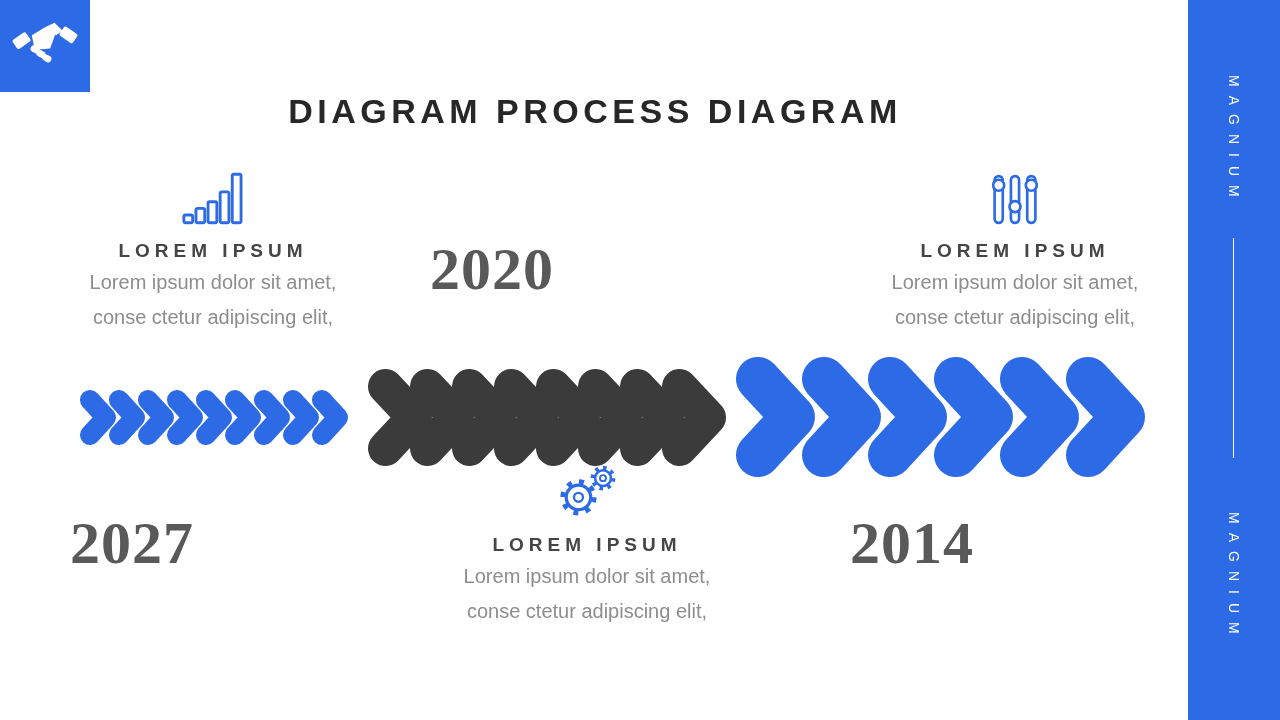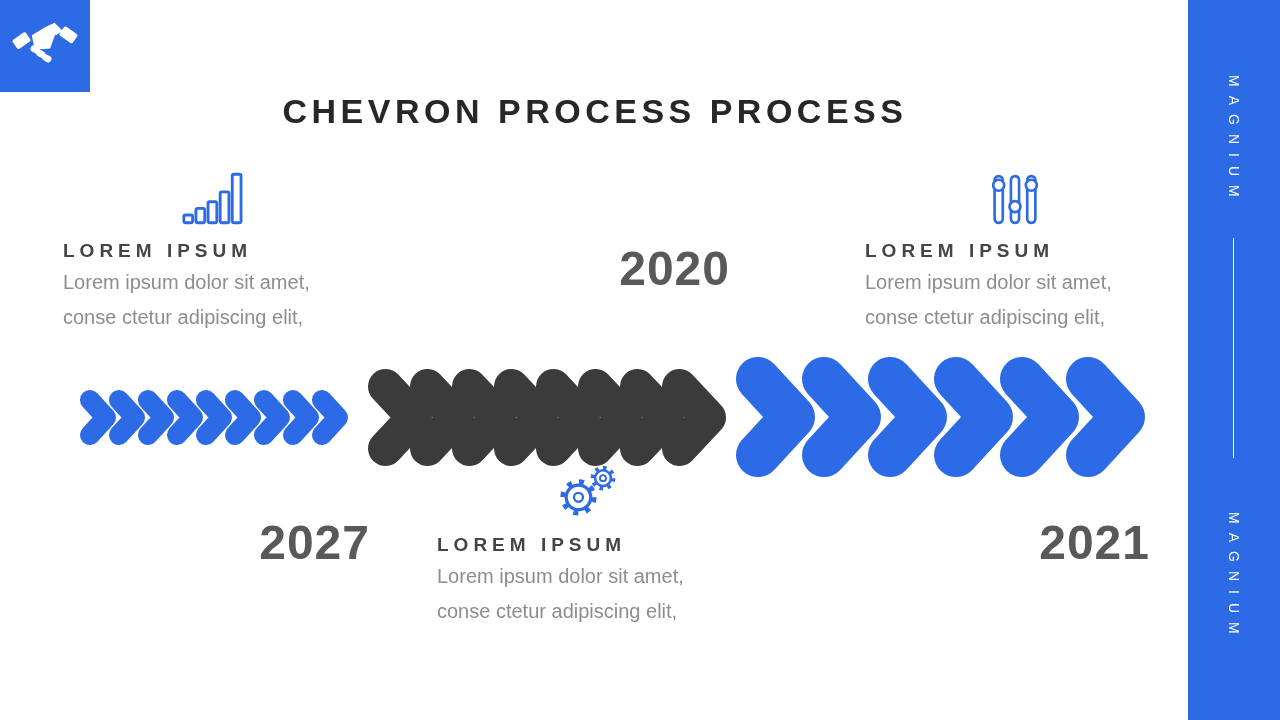--- a/index.html
+++ b/index.html
@@ -21,32 +21,32 @@
   .vtext-top { top:58px; }
   .vtext-bottom { top:495px; }
   .sidebar .vline { position:absolute; left:calc(50% - 1px); top:238px; width:1px; height:220px;
                     background:#f2f5fb; }
 
   
   .title { position:absolute; left:0; top:92px; width:1190px; text-align:center;
            font-size:34px; font-weight:bold; letter-spacing:4.5px; color:#272727; }
 
   
-  .section { position:absolute; width:300px; }
+  .section { position:absolute; width:300px; text-align:center; }
   .sec-top-left  { left:63px;  top:170px; }
   .sec-top-right { left:865px; top:170px; }
   .sec-bottom    { left:437px; top:464px; }
   .section .icon-wrap { height:56px; display:flex; align-items:flex-end; justify-content:center; }
   .section h3 { margin-top:14px; font-size:19px; font-weight:bold; letter-spacing:5px;
                 color:#454545; line-height:22px; white-space:nowrap; }
   .section p  { margin-top:3px; font-size:20px; line-height:35px; color:#8d8d8d; }
 
   
-  .year { position:absolute; width:300px; text-align:right; font-size:48px; line-height:70px;
-          font-weight:bold; color:#595959; letter-spacing:1px; }
+  .year { position:absolute; width:300px; text-align:left; font-size:60px; line-height:70px;
+          font-weight:bold; color:#595959; letter-spacing:1px;font-family:Liberation Serif, serif; }
   .year-left   { left:70px;  top:508px; }
   .year-center { left:430px; top:234px; }
   .year-right  { left:850px; top:508px; }
 
   
   .chev { position:absolute; }
   .chev-1 { left:80px;  top:390px; }
   .chev-2 { left:368px; top:369px; }
   .chev-3 { left:736px; top:357px; }
 
@@ -72,21 +72,21 @@
       </svg>
     </span>
   </div>
 
   <div class="sidebar">
     <div class="vtext vtext-top">MAGNIUM</div>
     <div class="vline"></div>
     <div class="vtext vtext-bottom">MAGNIUM</div>
   </div>
 
-  <h1 class="title">CHEVRON PROCESS PROCESS</h1>
+  <h1 class="title">DIAGRAM PROCESS DIAGRAM</h1>
 
   <div class="section sec-top-left">
     <div class="icon-wrap">
       <svg width="62" height="55" viewBox="0 0 56 50">
         <g class="icon-blue" stroke-width="2.6">
           <rect x="1.5" y="40" width="8" height="7" rx="1.5"></rect>
           <rect x="12.5" y="34" width="8" height="13" rx="1.5"></rect>
           <rect x="23.5" y="28" width="8" height="19" rx="1.5"></rect>
           <rect x="34.5" y="19" width="8" height="28" rx="1.5"></rect>
           <rect x="45.5" y="3" width="8" height="44" rx="1.5"></rect>
@@ -129,21 +129,21 @@
         </g>
       </svg>
     </div>
     <h3>LOREM IPSUM</h3>
     <p><span>Lorem ipsum dolor sit amet,</span><br>
       <span>conse ctetur adipiscing elit,</span></p>
   </div>
 
   <div class="year year-left">2027</div>
   <div class="year year-center">2020</div>
-  <div class="year year-right">2021</div>
+  <div class="year year-right">2014</div>
 
   <div class="chev chev-1"><svg width="268" height="55" viewBox="0 0 268 55">
         <path d="M10 10 L26 27.5 L10 45" stroke="#2D6BE6" stroke-width="20" fill="none" stroke-linecap="round" stroke-linejoin="round"></path>
         <path d="M39 10 L55 27.5 L39 45" stroke="#2D6BE6" stroke-width="20" fill="none" stroke-linecap="round" stroke-linejoin="round"></path>
         <path d="M68 10 L84 27.5 L68 45" stroke="#2D6BE6" stroke-width="20" fill="none" stroke-linecap="round" stroke-linejoin="round"></path>
         <path d="M97 10 L113 27.5 L97 45" stroke="#2D6BE6" stroke-width="20" fill="none" stroke-linecap="round" stroke-linejoin="round"></path>
         <path d="M126 10 L142 27.5 L126 45" stroke="#2D6BE6" stroke-width="20" fill="none" stroke-linecap="round" stroke-linejoin="round"></path>
         <path d="M155 10 L171 27.5 L155 45" stroke="#2D6BE6" stroke-width="20" fill="none" stroke-linecap="round" stroke-linejoin="round"></path>
         <path d="M184 10 L200 27.5 L184 45" stroke="#2D6BE6" stroke-width="20" fill="none" stroke-linecap="round" stroke-linejoin="round"></path>
         <path d="M213 10 L229 27.5 L213 45" stroke="#2D6BE6" stroke-width="20" fill="none" stroke-linecap="round" stroke-linejoin="round"></path>

